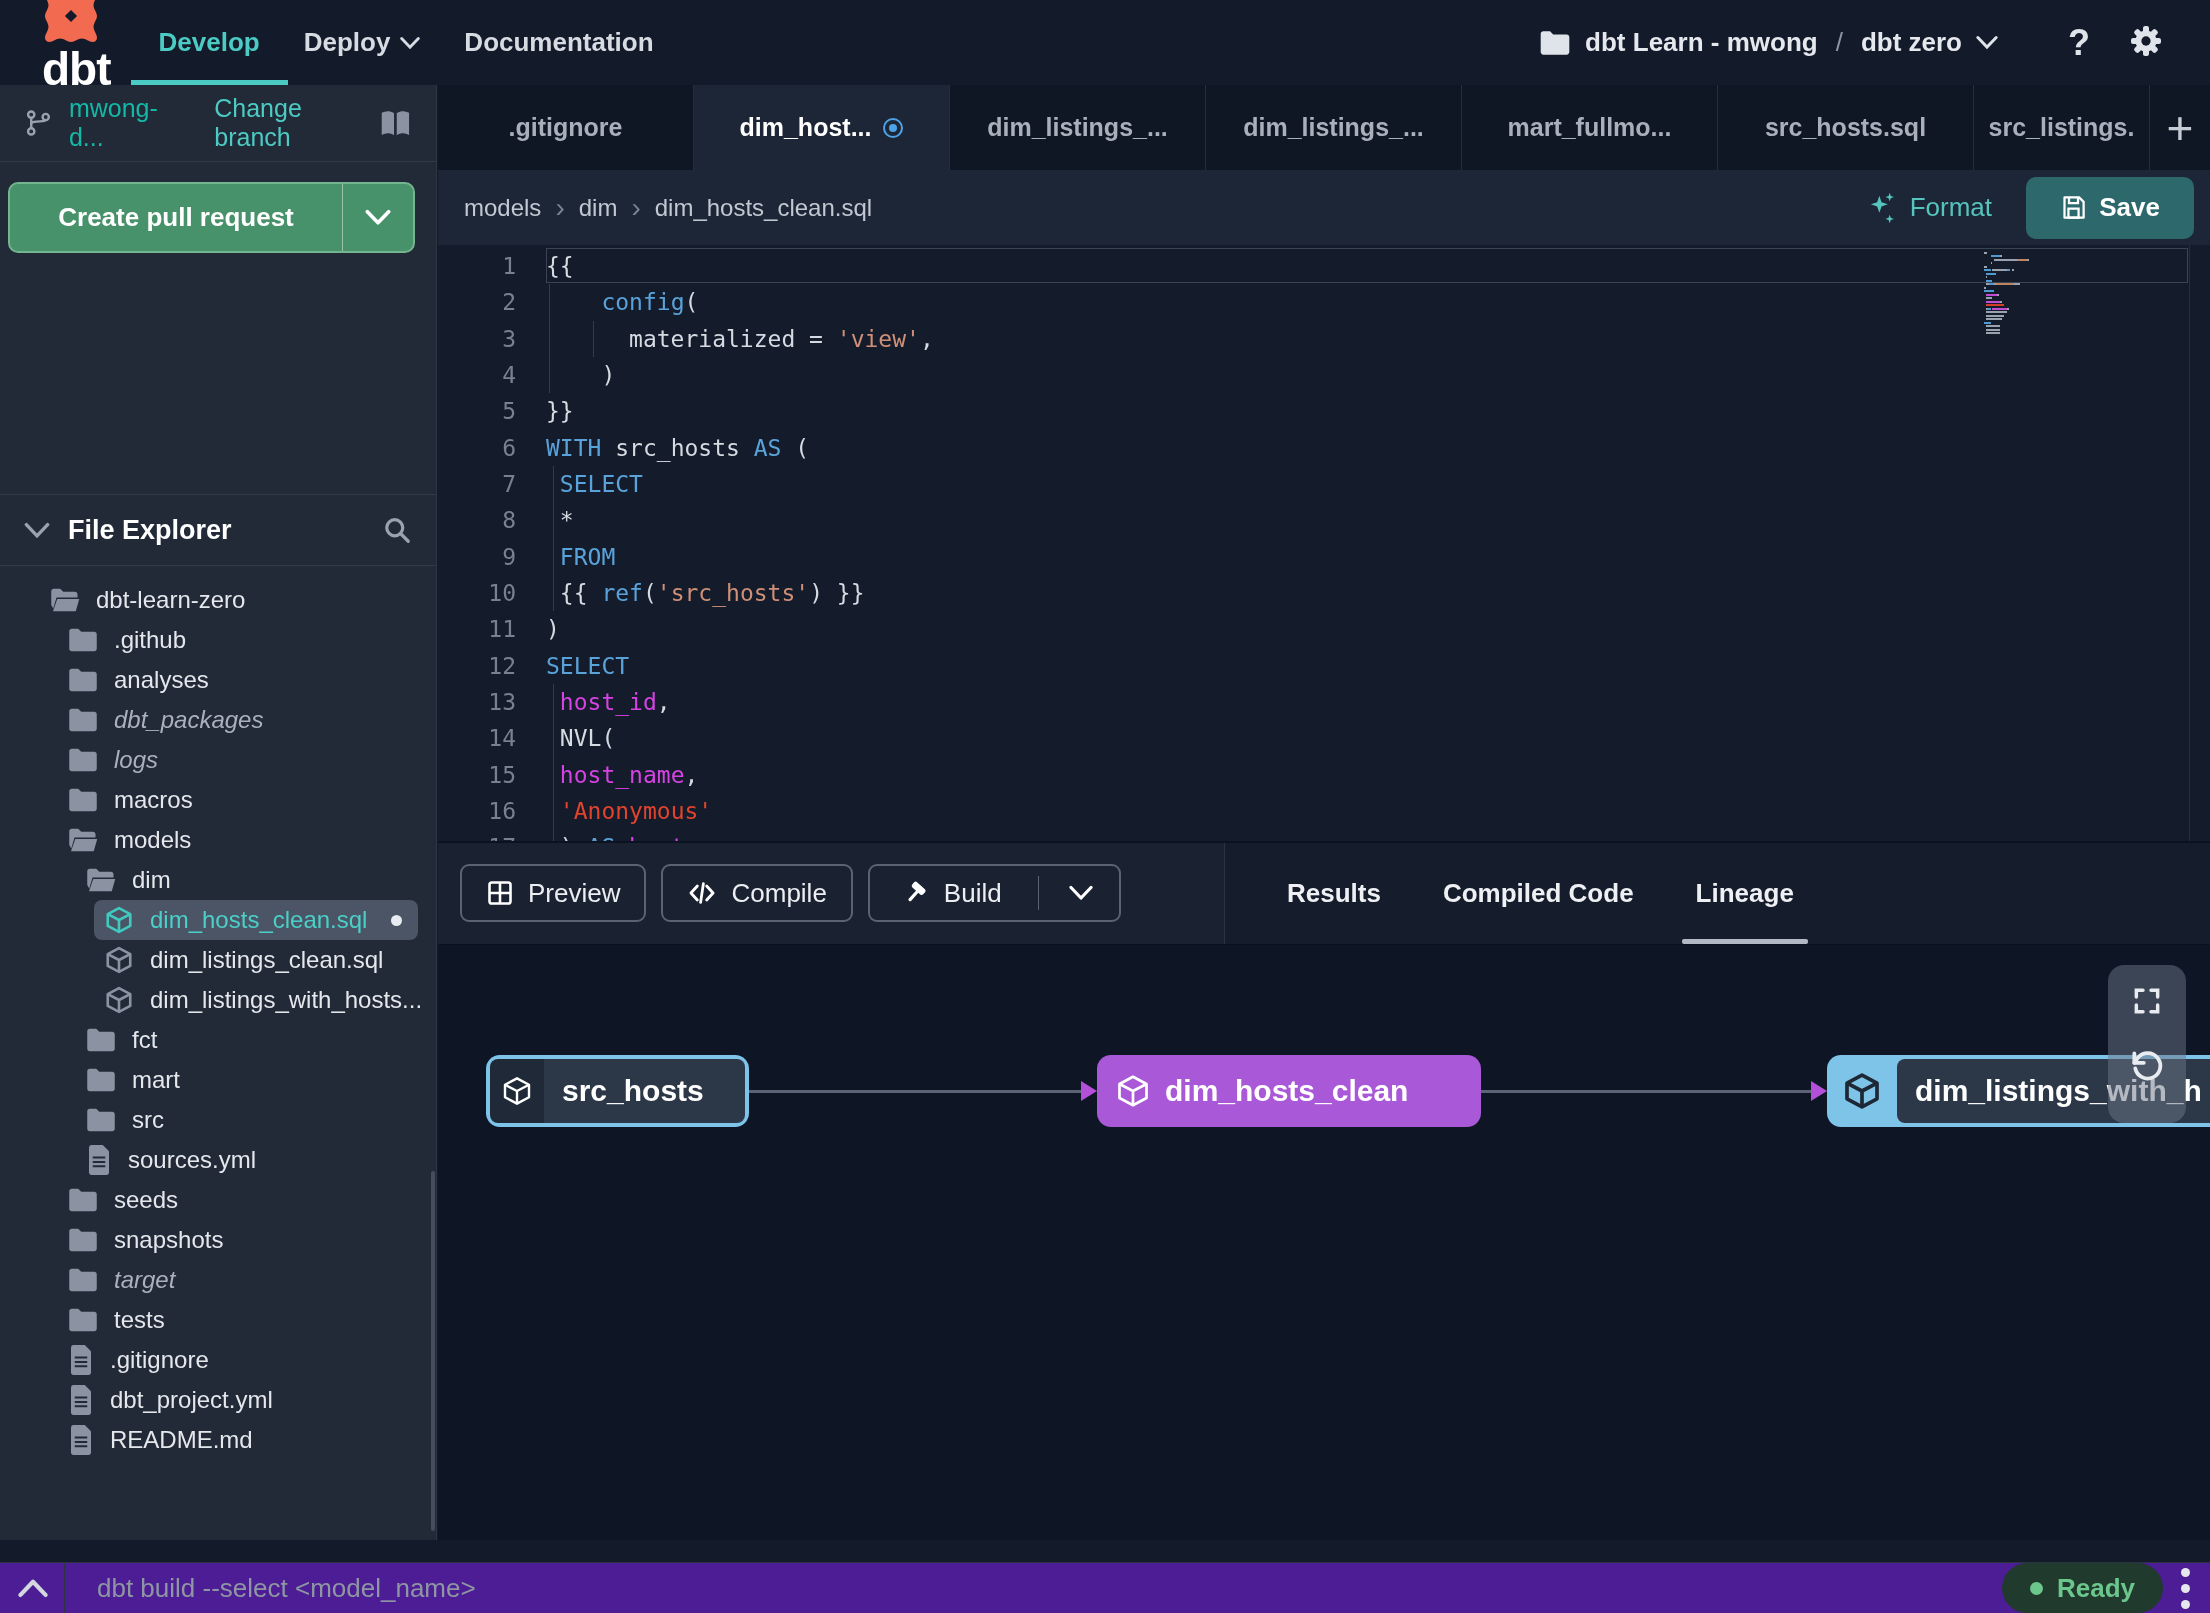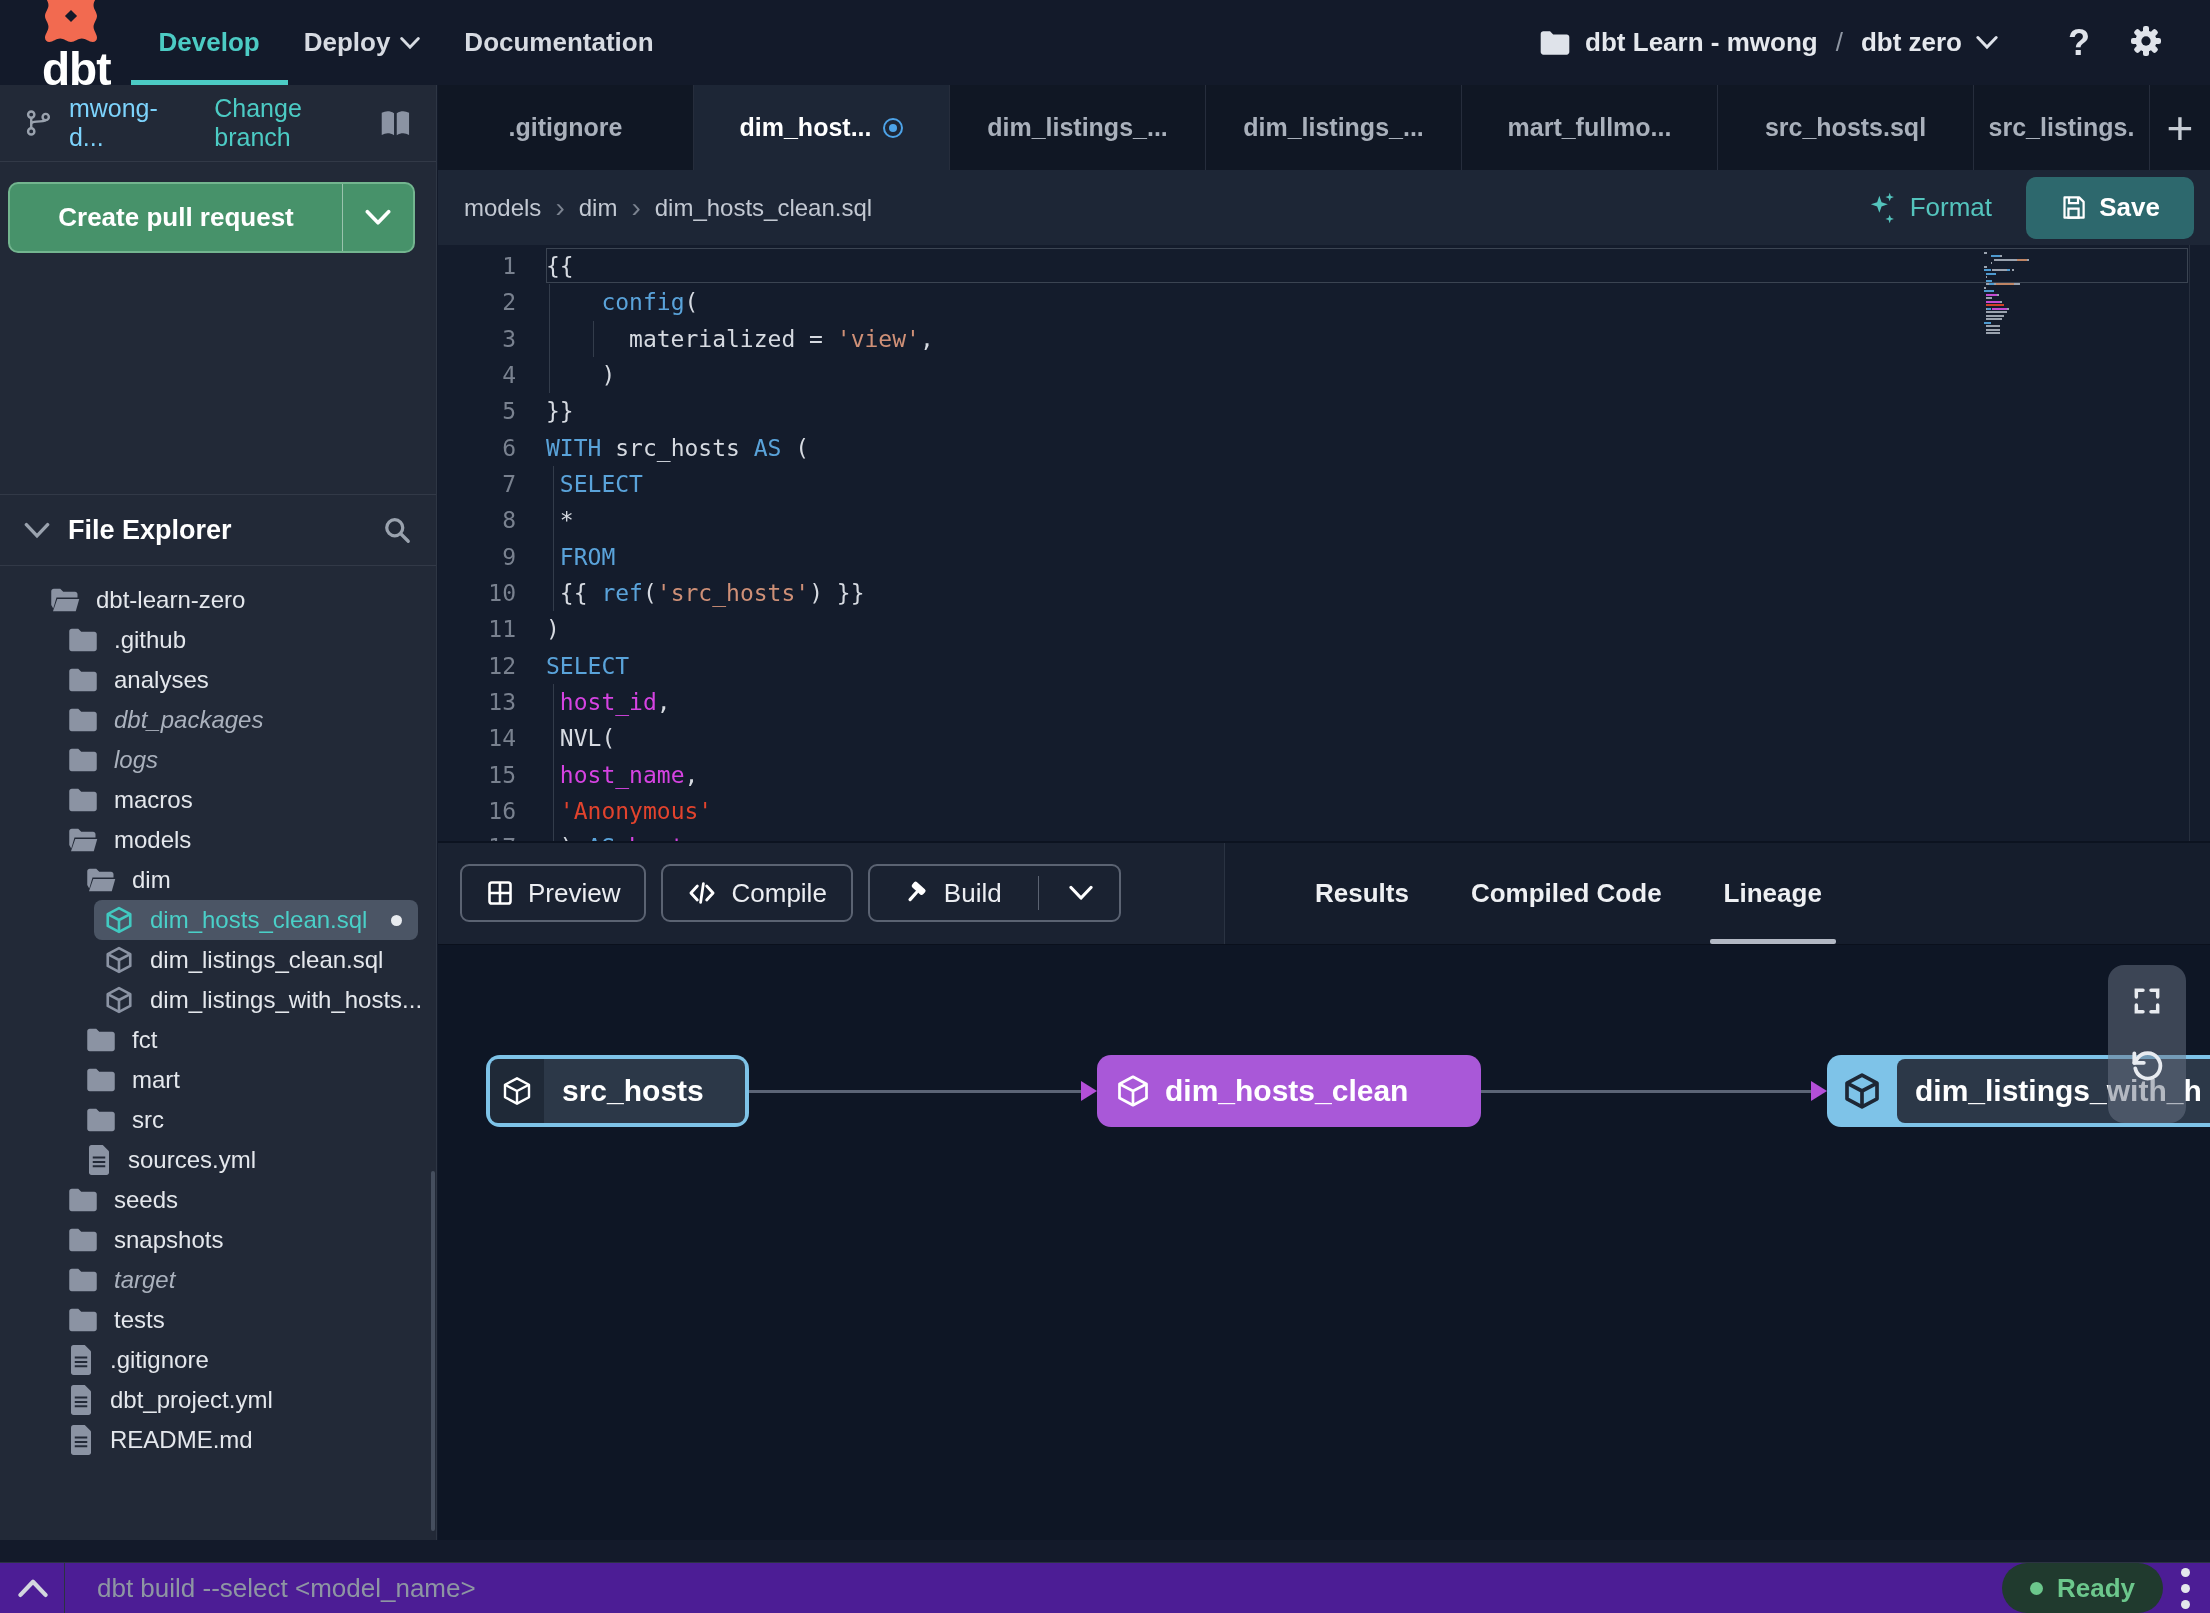--- a/index.html
+++ b/index.html
@@ -21,21 +21,21 @@
   .proj{display:flex;align-items:center;gap:14px;font-size:26px;font-weight:600;color:#e5e8ed;}
   .proj .sep{color:#8e96a2;font-weight:400;margin:0 4px;}
   .help-q{font-size:36px;font-weight:bold;color:#dfe3ea;margin-left:70px;}
   .gear{margin-left:38px;color:#dfe3ea;}
   .chev{display:inline-block;}
 
   
   .sidebar{position:absolute;top:85px;left:0;width:437px;height:1455px;background:#222937;
            border-right:1px solid #2e3644;display:flex;flex-direction:column;}
   .branch-row{height:77px;flex:none;display:flex;align-items:center;padding:0 24px;border-bottom:1px solid #323947;}
-  .branch-name{font-size:25px;color:#7dd3fc;margin-left:16px;}
+  .branch-name{font-size:25px;color:#14b8a6;margin-left:16px;}
   .change-branch{font-size:25px;color:#4ccbc4;margin-left:26px;cursor:pointer;}
   .book{margin-left:auto;color:#8b93a3;}
   .vc-header,.fe-header{height:80px;flex:none;display:flex;align-items:center;padding:0 24px;border-bottom:1px solid #323947;}
   .fe-header{height:72px;border-top:1px solid #323947;}
   .sec-title{font-size:27px;font-weight:bold;color:#fff;margin-left:18px;}
   .sec-chev{color:#9aa2ae;}
   .pr-btn{margin:20px 0 0 8px;width:407px;height:71px;background:#47926a;border:2px solid #73b58f;border-radius:10px;
           display:flex;align-items:stretch;color:#fff;cursor:pointer;padding:0;}
   .pr-label{flex:1;display:flex;align-items:center;justify-content:center;font-size:26px;font-weight:600;}
   .pr-div{width:1px;background:rgba(255,255,255,.45);}
@@ -88,21 +88,21 @@
   .mseg{height:2.4px;flex:none;}
 
   .toolbar{height:103px;flex:none;display:flex;border-top:2px solid #0c1320;}
   .tb-left{width:786px;flex:none;background:#1a2231;display:flex;align-items:center;padding-left:22px;gap:15px;}
   .tb-btn{height:58px;border:2px solid #5b6372;border-radius:9px;background:transparent;color:#eceef2;
           font-size:26px;font-family:inherit;display:flex;align-items:center;gap:14px;padding:0 24px;cursor:pointer;}
   .tb-btn.split{padding:10px;}
   .tb-btn .bpart{display:flex;align-items:center;gap:14px;padding:0 22px;height:100%;}
   .tb-btn .bdiv{width:1px;height:100%;background:#5b6372;}
   .tb-btn .bcaret{display:flex;align-items:center;padding:0 16px;height:100%;}
-  .tb-right{flex:1;background:#151d2c;border-left:1px solid #2a3342;display:flex;align-items:stretch;padding-left:90px;gap:62px;}
+  .tb-right{flex:1;background:#151d2c;border-left:1px solid #2a3342;display:flex;align-items:stretch;padding-left:62px;gap:62px;}
   .btab{display:flex;align-items:center;font-size:26px;font-weight:600;color:#eef0f3;position:relative;cursor:pointer;}
   .btab.active::after{content:"";position:absolute;left:-14px;right:-14px;bottom:0;height:5px;background:#b2b8c4;border-radius:2px;}
 
   .lineage{flex:1;position:relative;background:#0e1625;overflow:hidden;border-top:1px solid #0a101c;}
   .lnode{position:absolute;top:110px;height:72px;border-radius:14px;display:flex;align-items:center;font-weight:bold;font-size:30px;color:#fff;cursor:pointer;}
   .lnode.blue{background:#7ec3e8;padding:4px;}
   .lnode .ltile{width:54px;height:100%;background:#1f2937;border-radius:8px 0 0 8px;display:flex;align-items:center;justify-content:center;color:#fff;flex:none;}
   .lnode .llabel{height:100%;background:#2c3848;border-radius:0 8px 8px 0;display:flex;align-items:center;padding:0 18px;flex:1;overflow:hidden;white-space:nowrap;}
   .lnode.purple{background:#a958d8;padding:0 24px 0 18px;gap:14px;}
   .lnode.blue.icon-on-blue{padding-left:0;}

